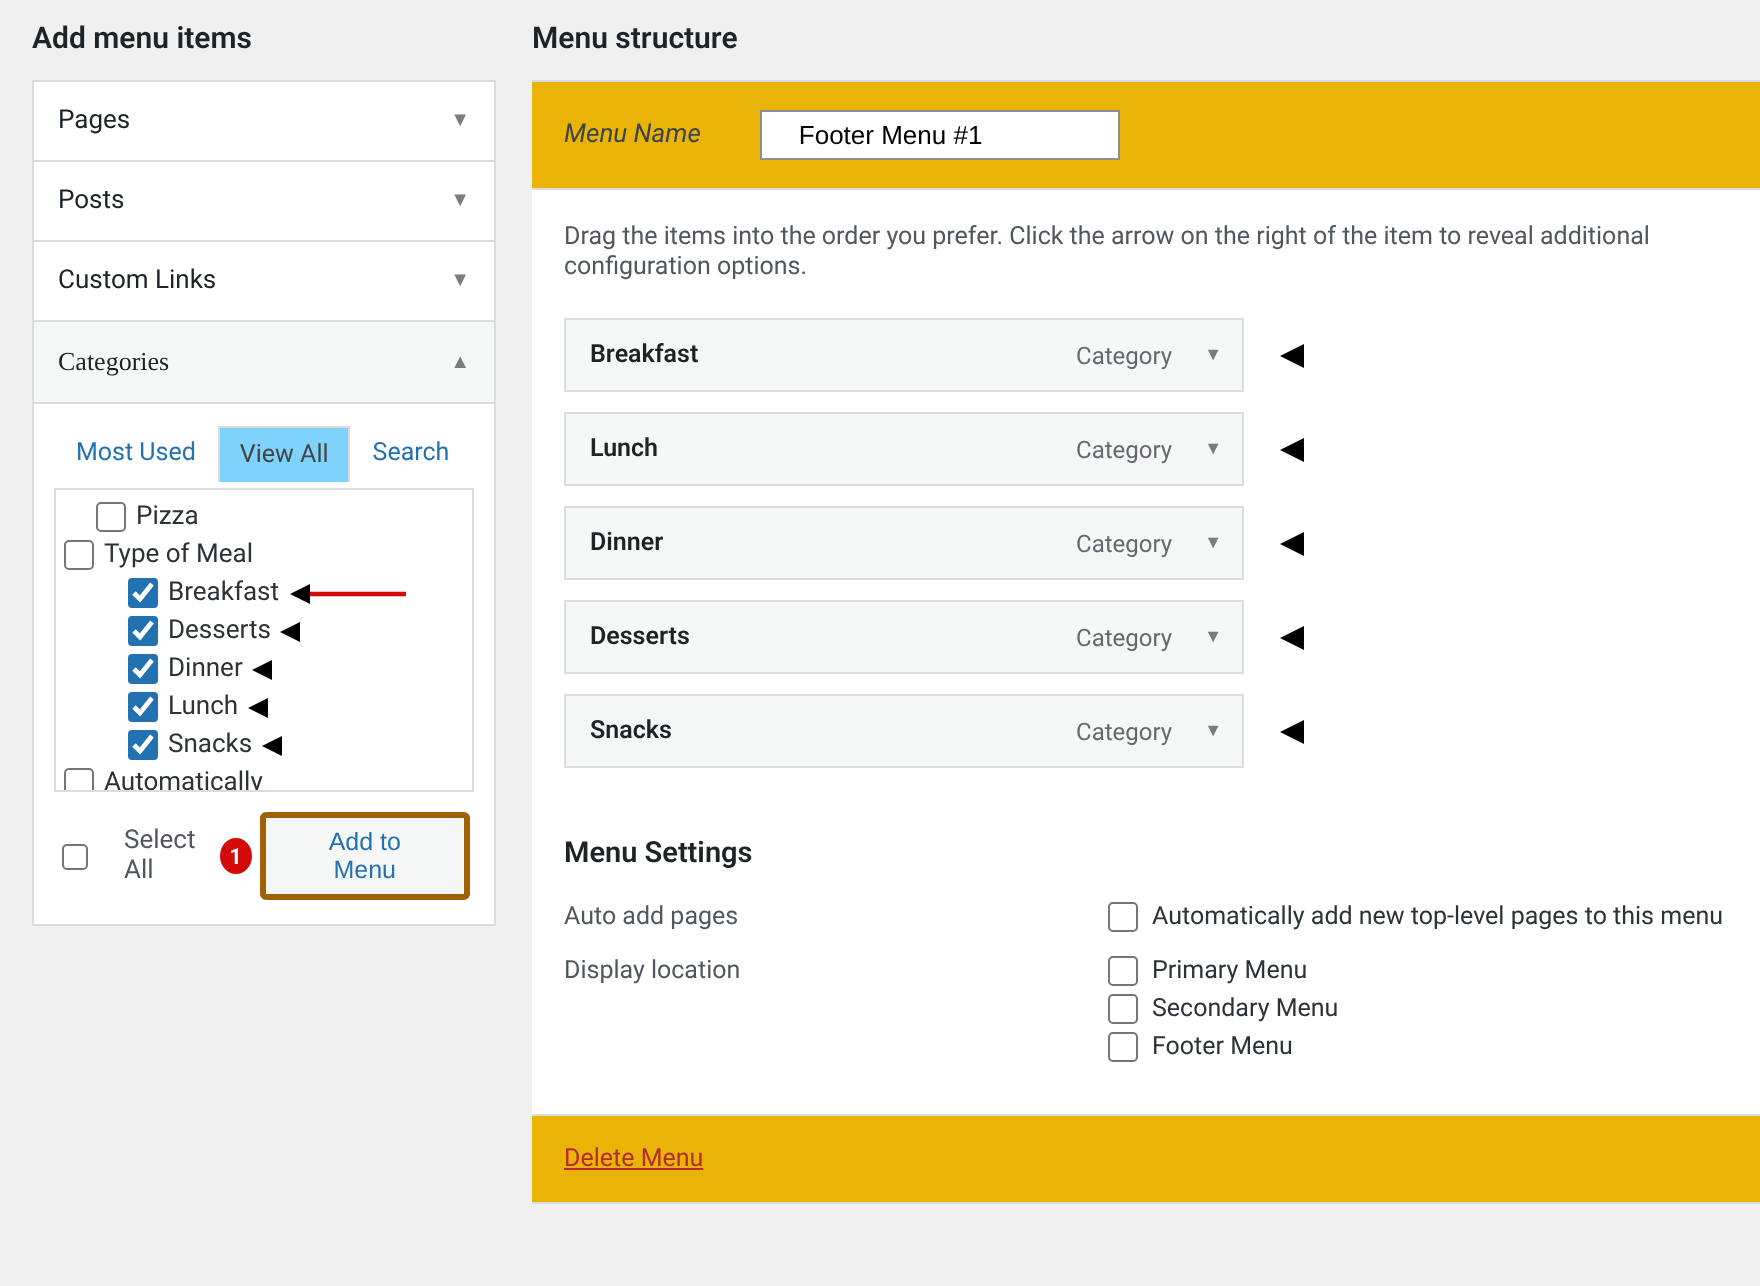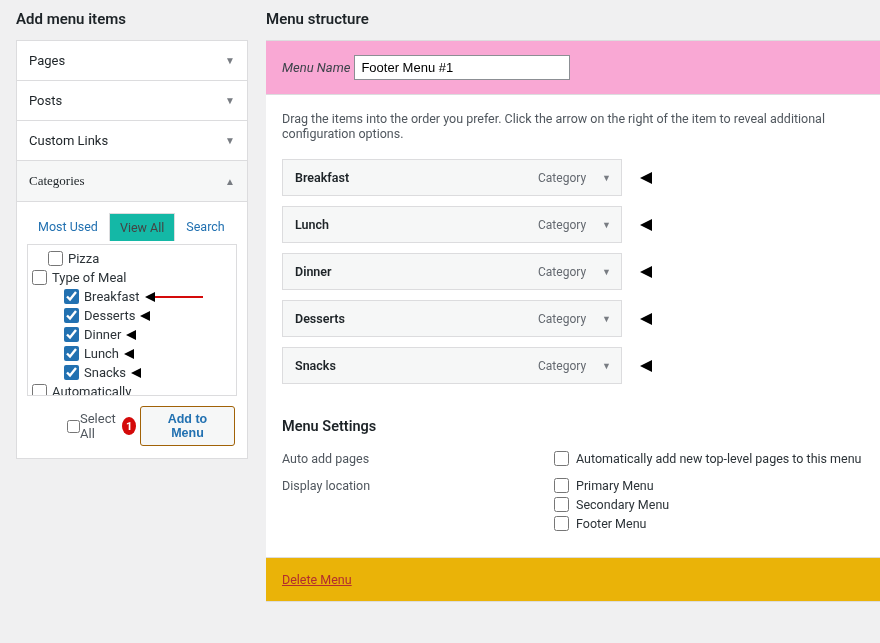--- a/index.html
+++ b/index.html
@@ -8,38 +8,38 @@
   .left-col { width: 248px; padding: 0 0 0 16px; }
   .right-col { flex: 1; padding: 0 0 0 18px; }
   h2.col-title { font-size: 15px; font-weight: 600; padding: 10px 0 12px 0; }
   .accordion { background: #fff; border: 1px solid #dcdcde; margin-bottom: -1px; }
   .accordion-head { display: flex; justify-content: space-between; align-items: center; padding: 12px 12px; font-size: 13px; cursor: pointer; }
   .accordion-head .chev { color: #787c82; font-size: 10px; }
   .accordion.open .accordion-head { background: #f6f7f7; border-bottom: 1px solid #dcdcde; font-family: Liberation Serif, serif; }
   .accordion-body { padding: 10px 10px 6px 10px; }
   .tabs { display: flex; gap: 0; font-size: 12.5px; margin-bottom: 4px; }
   .tabs a { color: #2271b1; text-decoration: none; padding: 6px 10px 6px 10px; border: 1px solid transparent; border-bottom: none; }
-  .tabs a.active { color: #444; border-color: #dcdcde; background: #14b8a6; position: relative; top: 1px; }
+  .tabs a.active { color: #444; border-color: #dcdcde; background: #7dd3fc; position: relative; top: 1px; }
   .cat-scroll { border: 1px solid #dcdcde; height: 152px; overflow-y: scroll; padding: 4px 6px 4px 4px; position: relative; }
   .cat-scroll::-webkit-scrollbar { width: 14px; }
   .cat-scroll::-webkit-scrollbar-track { background: #f0f0f1; }
   .cat-scroll::-webkit-scrollbar-thumb { background: #c3c4c7; }
   .cat-row { display: flex; align-items: center; gap: 5px; padding: 2px 0; color: #2c3338; }
   .cat-row input[type=checkbox] { width: 15px; height: 15px; accent-color: #2271b1; border-radius: 3px; }
   .indent-1 { padding-left: 16px; }
   .indent-2 { padding-left: 32px; }
   .accordion-foot { display: flex; justify-content: space-between; align-items: center; padding: 10px 2px 6px 4px; }
-  .sel-all { display: flex; align-items: center; gap: 0; color: #50575e; margin-left: 36px; }
+  .sel-all { display: flex; align-items: center; gap: 18px; color: #50575e; }
   .foot-right { display: flex; align-items: center; gap: 4px; }
   .badge-num { width: 18px; height: 18px; border-radius: 50%; background: #d40a0a; color: #fff; font-size: 11px; font-weight: 700; display: flex; align-items: center; justify-content: center; }
-  .btn-secondary { background: #f6f7f7; border: 1px solid #a16207; color: #2271b1; padding: 5px 18px; border-radius: 3px; font-size: 12.5px; cursor: pointer; font-weight: bold; }
+  .btn-secondary { background: #f6f7f7; border: 3px solid #a16207; color: #2271b1; padding: 5px 18px; border-radius: 3px; font-size: 12.5px; cursor: pointer; }
   .right-panel { border: 1px solid #dcdcde; border-left: none; border-right: none; }
-  .panel-top { background: #f9a8d4; border-bottom: 1px solid #dcdcde; padding: 14px 16px; display: flex; align-items: center; gap: 4px; }
+  .panel-top { background: #eab308; border-bottom: 1px solid #dcdcde; padding: 14px 16px; display: flex; align-items: center; gap: 30px; }
   .panel-top .lbl { font-style: italic; color: #3c434a; }
-  .panel-top input[type=text] { padding: 4px 6px; border: 1px solid #8c8f94; width: 216px; font-size: 13px; }
+  .panel-top input[type=text] { padding: 4px 18px; border: 1px solid #8c8f94; width: 180px; font-size: 13px; }
   .panel-body { background: #fff; padding: 16px 16px 20px 16px; }
   .instructions { color: #50575e; font-size: 12.5px; margin-bottom: 18px; }
   .menu-item-row { display: flex; align-items: center; gap: 18px; margin-bottom: 10px; }
   .menu-item { width: 340px; border: 1px solid #dcdcde; background: #f6f7f7; display: flex; align-items: center; padding: 10px 10px 10px 12px; font-size: 12.5px; }
   .menu-item .name { font-weight: 600; color: #1d2327; flex: 1; }
   .menu-item .type { color: #646970; margin-right: 16px; font-size: 12px; }
   .menu-item .tri { color: #787c82; font-size: 9px; }
   .settings { padding-top: 24px; }
   .settings h3 { font-size: 14.5px; font-weight: 600; margin-bottom: 10px; }
   .settings-row { display: flex; padding: 4px 0; }

